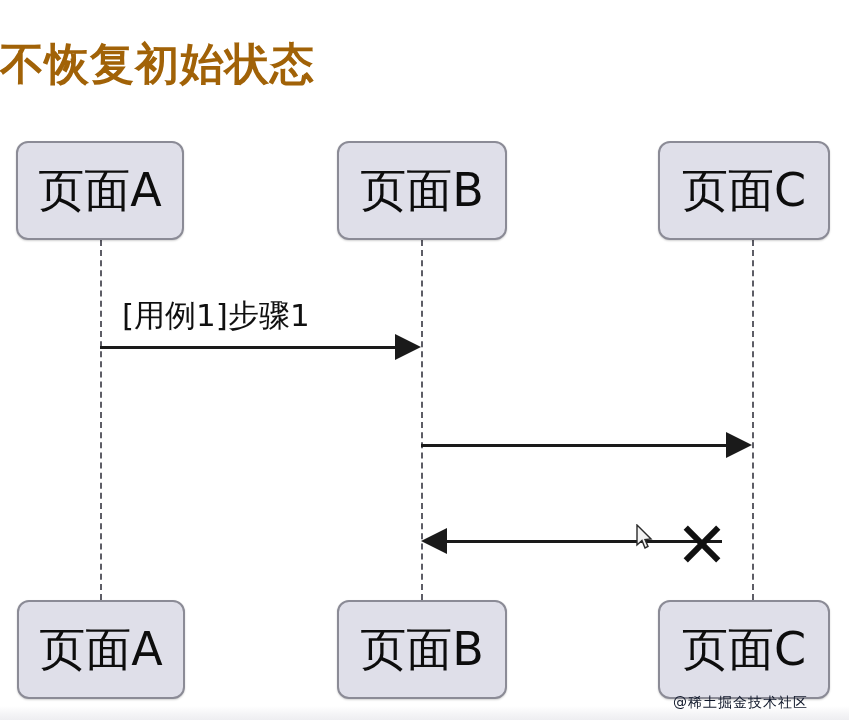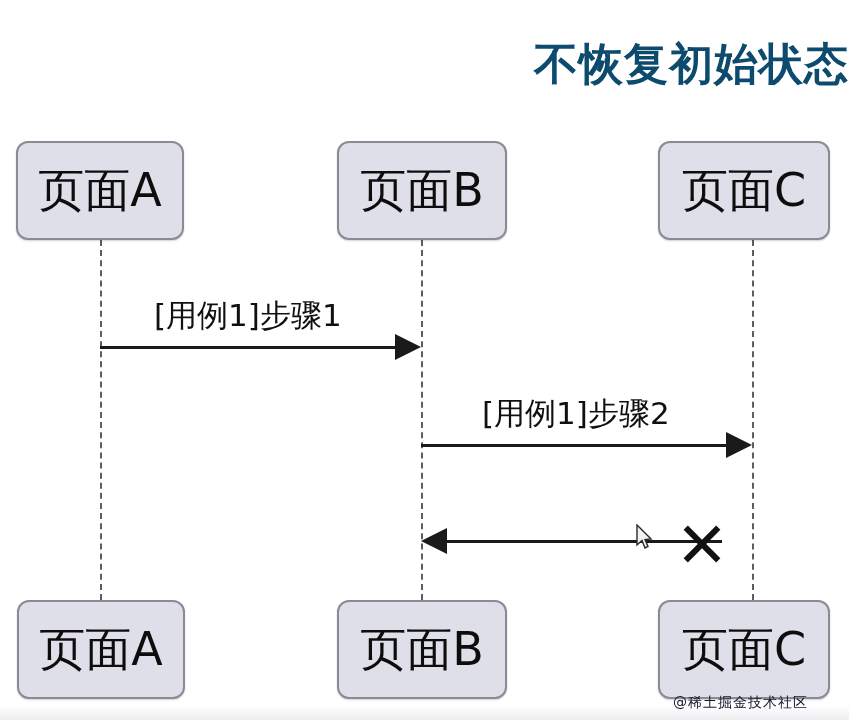--- a/index.html
+++ b/index.html
@@ -22,24 +22,24 @@
     bottom: 0;
     width: 849px;
     height: 14px;
     background: linear-gradient(to bottom, #ffffff 0%, #f4f4f6 60%, #eeeef1 100%);
   }
   .diagram-title {
     position: absolute;
     left: 0;
     top: 40px;
     width: 849px;
-    text-align: right;
+    text-align: left;
     font-size: 44px;
     font-weight: bold;
-    color: #0c4a6e;
+    color: #a16207;
     letter-spacing: 1px;
     line-height: 1.1;
   }
   .participant-box {
     position: absolute;
     box-sizing: border-box;
     background: #dfdfe9;
     border: 2px solid #8b8b96;
     border-radius: 12px;
     box-shadow: 0 1px 2px rgba(0,0,0,0.18);
@@ -77,21 +77,20 @@
     border-top: 13px solid transparent;
     border-bottom: 13px solid transparent;
     border-right: 26px solid #1a1a1a;
   }
   .msg-label {
     position: absolute;
     font-size: 31px;
     color: #101010;
     white-space: nowrap;
     line-height: 1;
-    margin-left: 32px;
   }
   .x-mark {
     position: absolute;
     width: 46px;
     height: 46px;
   }
   .x-mark span {
     position: absolute;
     left: 0;
     top: 21px;
@@ -132,21 +131,20 @@
     <span class="participant-label">页面B</span>
   </div>
   <div class="participant-box" style="left:658px; top:141px; width:172px; height:99px;">
     <span class="participant-label">页面C</span>
   </div>
 
   <div class="msg-label" style="left:122px; top:300px;">[用例1]步骤1</div>
   <div class="msg-line" style="left:100px; top:346px; width:295px;"></div>
   <div class="arrowhead right" style="left:395px; top:334px;"></div>
 
-  <div class="msg-label" style="left:450px; top:398px;">[用例1]步骤2</div>
   <div class="msg-line" style="left:421px; top:444px; width:305px;"></div>
   <div class="arrowhead right" style="left:726px; top:432px;"></div>
 
   <div class="msg-line" style="left:447px; top:540px; width:275px;"></div>
   <div class="arrowhead left" style="left:421px; top:528px;"></div>
 
   <div class="x-mark" style="left:679px; top:520px;">
     <span class="a"></span>
     <span class="b"></span>
   </div>

